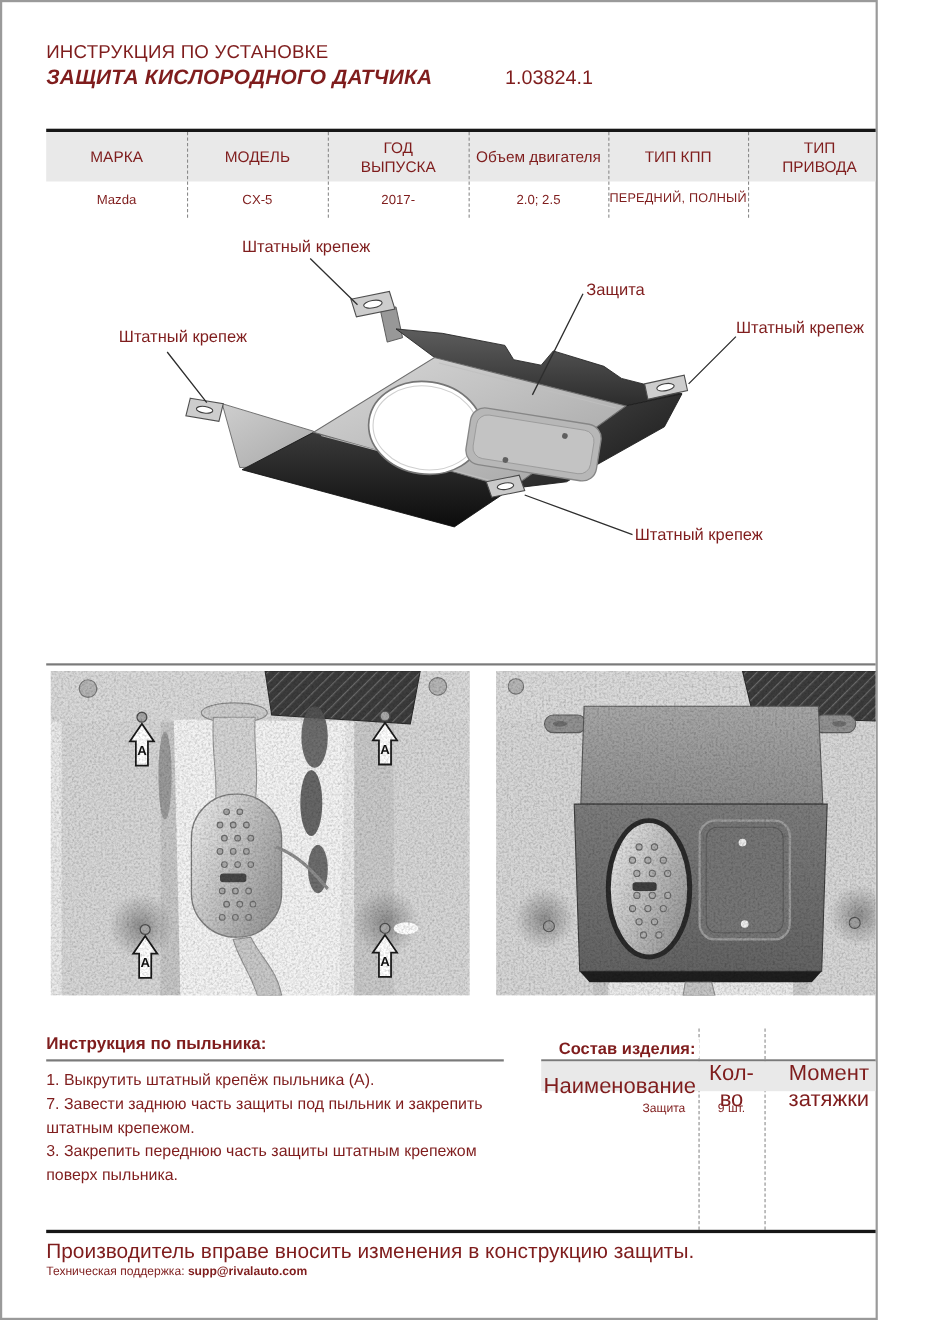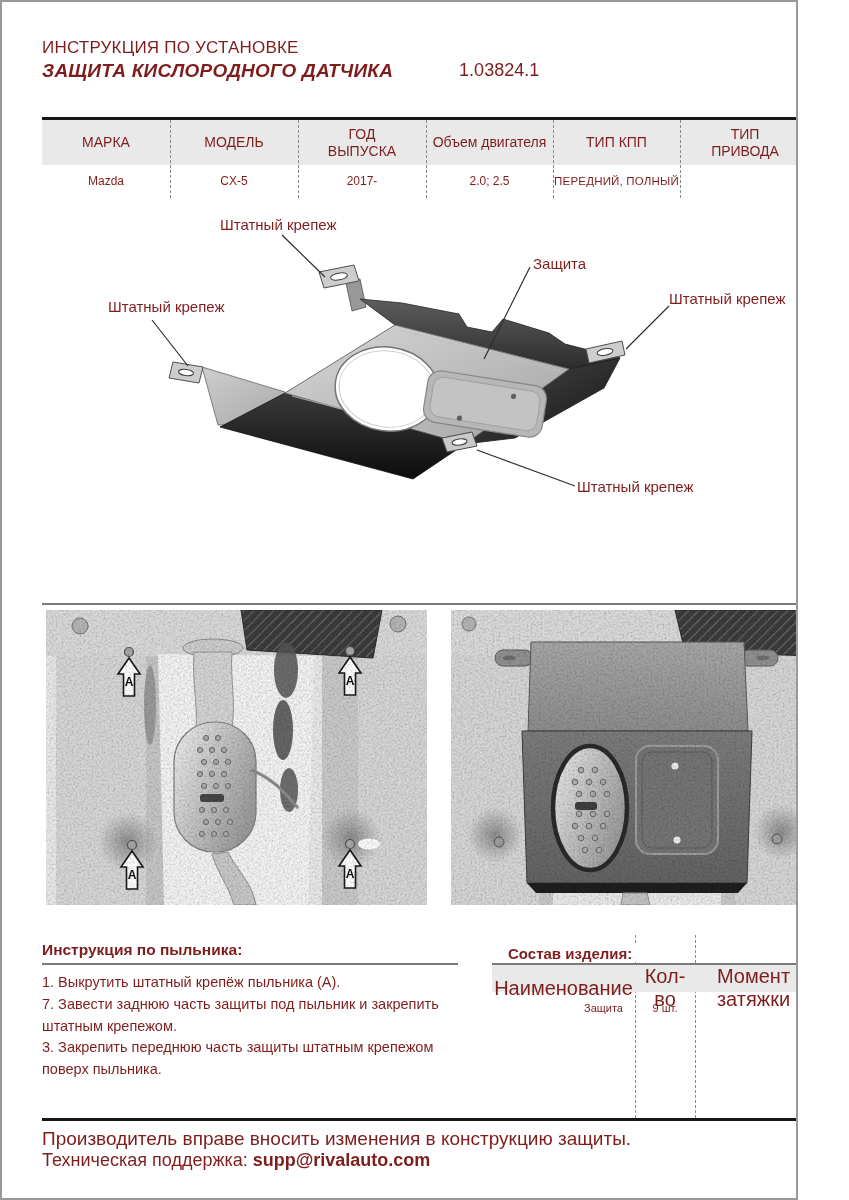--- a/index.html
+++ b/index.html
@@ -43,21 +43,21 @@
   .parts-rule{position:absolute;left:0;top:28px;width:100%;border-top:2px solid #7a7a7a;}
   .parts-head{position:absolute;left:0;top:30px;width:100%;height:27px;background:#e9e9e9;
     display:grid;grid-template-columns:143px 60px 117px;}
   .parts-head .cell{font-size:20px;}
   .parts-row{position:absolute;left:0;top:62px;width:100%;height:22px;
     display:grid;grid-template-columns:143px 60px 117px;}
   .parts-row .cell{font-size:11px;}
   .parts-row .cell.r{justify-content:flex-end;padding-right:12px;}
   
   .footer-line1{left:40px;top:1126px;font-size:19px;}
-  .footer-line2{left:40px;top:1148px;font-size:18px;}
+  .footer-line2{left:40px;top:1148px;font-size:11px;}
   .footer-line2 b{font-weight:bold;}
   
   .arrowA path{fill:#ffffff;stroke:#1a1a1a;stroke-width:1.6;}
   .arrowA text{font:700 12px "Liberation Sans",sans-serif;text-anchor:middle;fill:#111;}
   svg{display:block;}
 </style>
 </head>
 <body>
 
 <div class="page">

